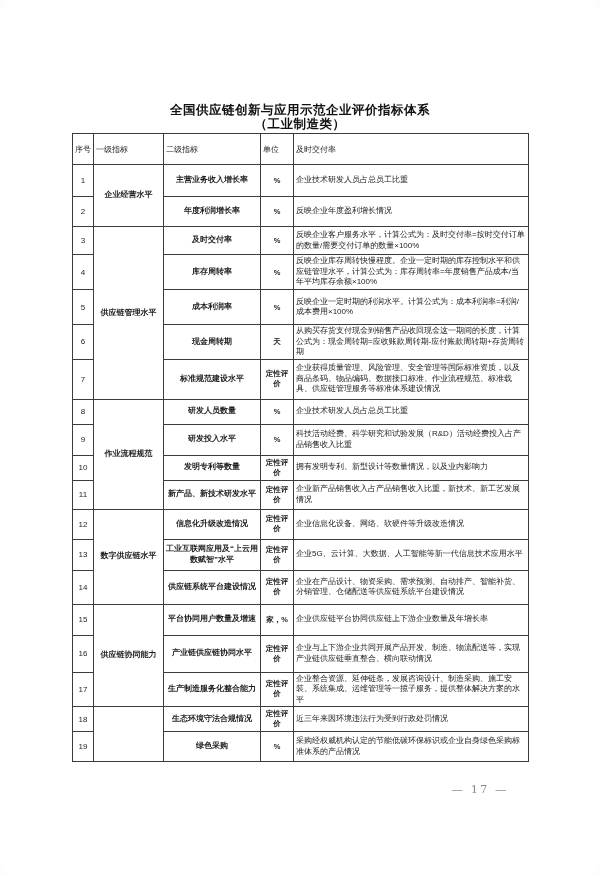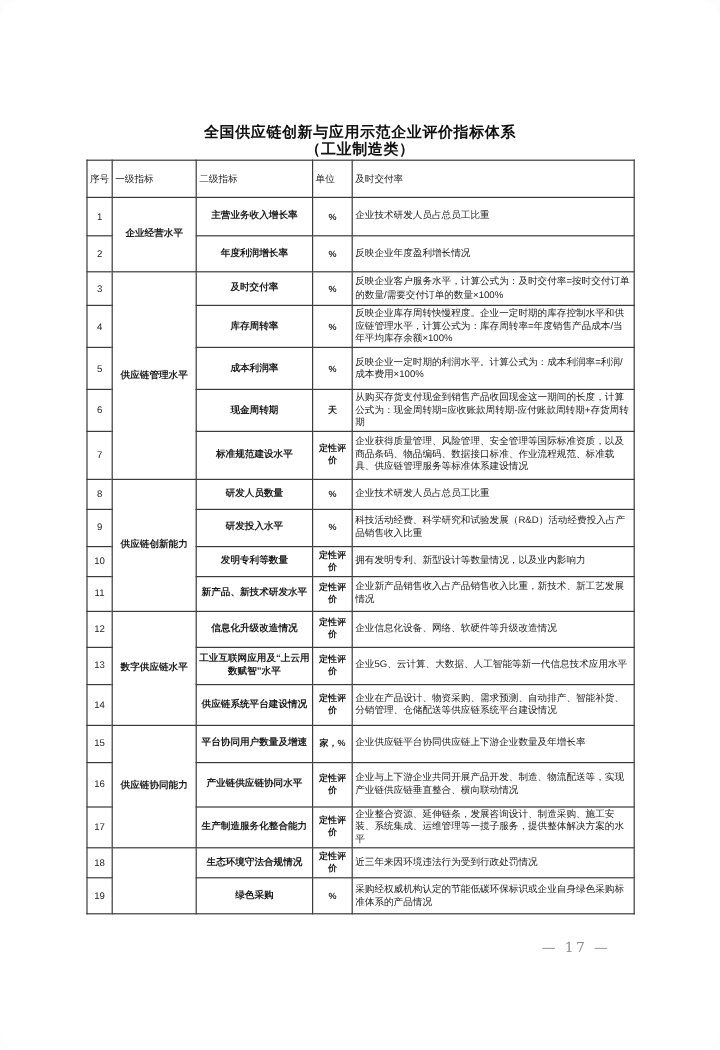--- a/index.html
+++ b/index.html
@@ -158,21 +158,21 @@
           <td class="expl">从购买存货支付现金到销售产品收回现金这一期间的长度，计算公式为：现金周转期=应收账款周转期-应付账款周转期+存货周转期</td>
         </tr>
         <tr style="height: 40px;">
           <td class="no">7</td>
           <td class="ind">标准规范建设水平</td>
           <td class="unit">定性评价</td>
           <td class="expl">企业获得质量管理、风险管理、安全管理等国际标准资质，以及商品条码、物品编码、数据接口标准、作业流程规范、标准载具、供应链管理服务等标准体系建设情况</td>
         </tr>
         <tr style="height: 25px;">
           <td class="no">8</td>
-          <td class="grp" rowspan="4">供应链创新能力</td>
+          <td class="grp" rowspan="4">作业流程规范</td>
           <td class="ind">研发人员数量</td>
           <td class="unit">%</td>
           <td class="expl">企业技术研发人员占总员工比重</td>
         </tr>
         <tr style="height: 31px;">
           <td class="no">9</td>
           <td class="ind">研发投入水平</td>
           <td class="unit">%</td>
           <td class="expl">科技活动经费、科学研究和试验发展（R&amp;D）活动经费投入占产品销售收入比重</td>
         </tr>

